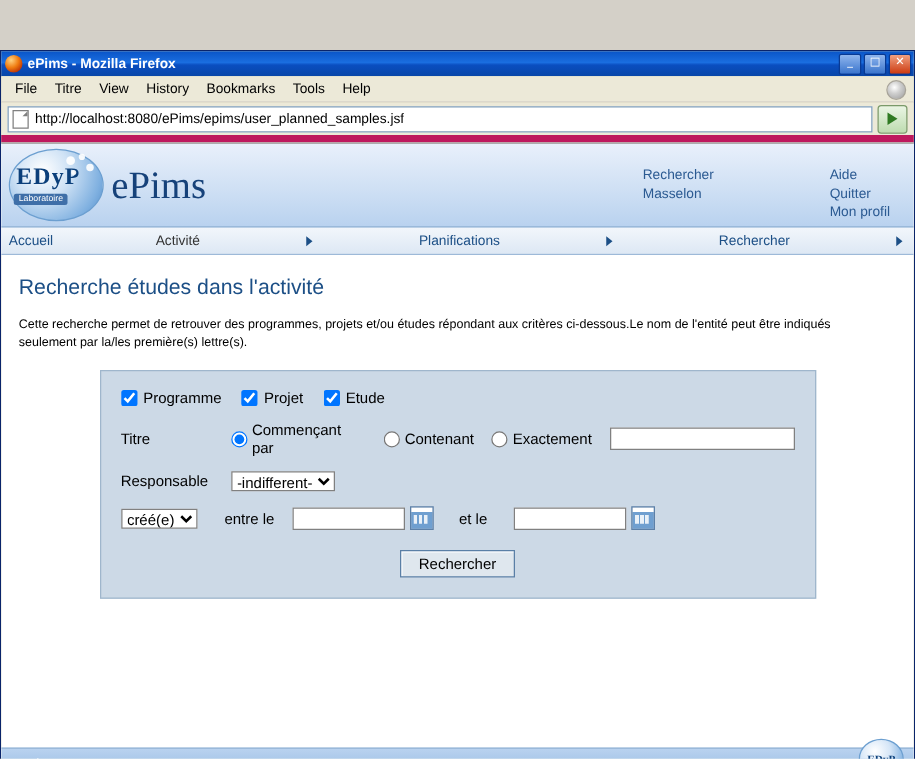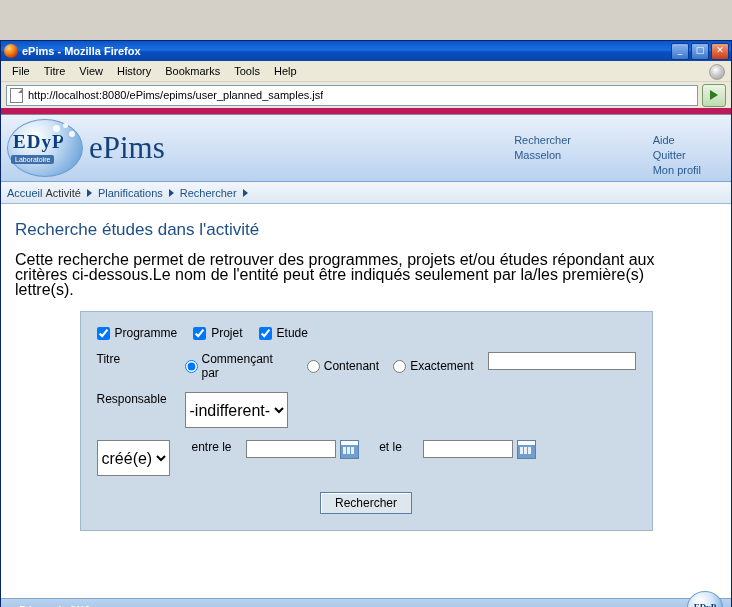--- a/index.html
+++ b/index.html
@@ -222,41 +222,42 @@
     position: absolute;
     right: 160px;
     top: 18px;
     font-size: 11px;
     color: #2b5a92;
     line-height: 15px;
     text-align: left;
   }
   .links-block {
     position: absolute;
-    right: 30px;
+    right: 19px;
     top: 18px;
     font-size: 11px;
     line-height: 15px;
   }
   .links-block a {
     color: #2b5a92;
     text-decoration: none;
     display: block;
   }
 
   
   .crumbbar {
     height: 21px;
     background: linear-gradient(to bottom, #f2f6fb, #dde8f4);
     border-bottom: 1px solid #9db9d8;
     display: flex;
     align-items: center;
     padding: 0 6px;
     font-size: 11px;
     gap: 3px;
+    justify-content: space-between;
   }
   .crumbbar .crumb { color: #1c4f86; }
   .crumbbar .crumb.plain { color: #333333; }
   .crumbbar .sep {
     width: 0; height: 0;
     border-top: 4px solid transparent;
     border-bottom: 4px solid transparent;
     border-left: 5px solid #1c4f86;
     margin: 0 3px;
   }
@@ -265,38 +266,39 @@
   .content {
     padding: 12px 14px;
   }
   .page-title {
     font-family: "Liberation Sans", sans-serif;
     font-size: 17px;
     color: #1c4f86;
     margin: 4px 0 12px 0;
   }
   .intro {
-    font-size: 16px;
+    font-size: 10px;
     color: #000;
     line-height: 15px;
     margin-bottom: 14px;
     max-width: 690px;
   }
 
   
   .panel {
     margin: 0 auto;
     width: 573px;
     background: #ccd9e6;
     border: 1px solid #9fb6cc;
     padding: 14px 16px 16px 16px;
     box-sizing: border-box;
   }
   .row {
     display: flex;
+    align-items: center;
     margin-bottom: 12px;
   }
   .row:last-child { margin-bottom: 0; }
   .chk-group { display: flex; align-items: center; gap: 16px; }
   .chk-item { display: flex; align-items: center; gap: 5px; font-size: 12px; }
   input[type=checkbox], input[type=radio] {
     margin: 0;
     width: 13px; height: 13px;
   }
   .lbl {
@@ -321,22 +323,22 @@
     background: #ffffff;
     font-family: "Liberation Sans", sans-serif;
     font-size: 12px;
     padding: 0 2px;
     box-sizing: border-box;
   }
   .txt-titre { width: 148px; }
   .txt-date  { width: 90px; }
   select {
     font-family: "Liberation Sans", sans-serif;
-    font-size: 16px;
-    height: 36px;
+    font-size: 12px;
+    height: 16px;
     border: 1px solid #808080;
     background: #ffffff;
   }
   .cal-icon {
     width: 17px; height: 17px;
     margin-left: 4px;
     background: linear-gradient(to bottom, #ffffff 0 4px, #6f9fd0 4px 100%);
     border: 1px solid #5c80a8;
     position: relative;
     flex: none;

